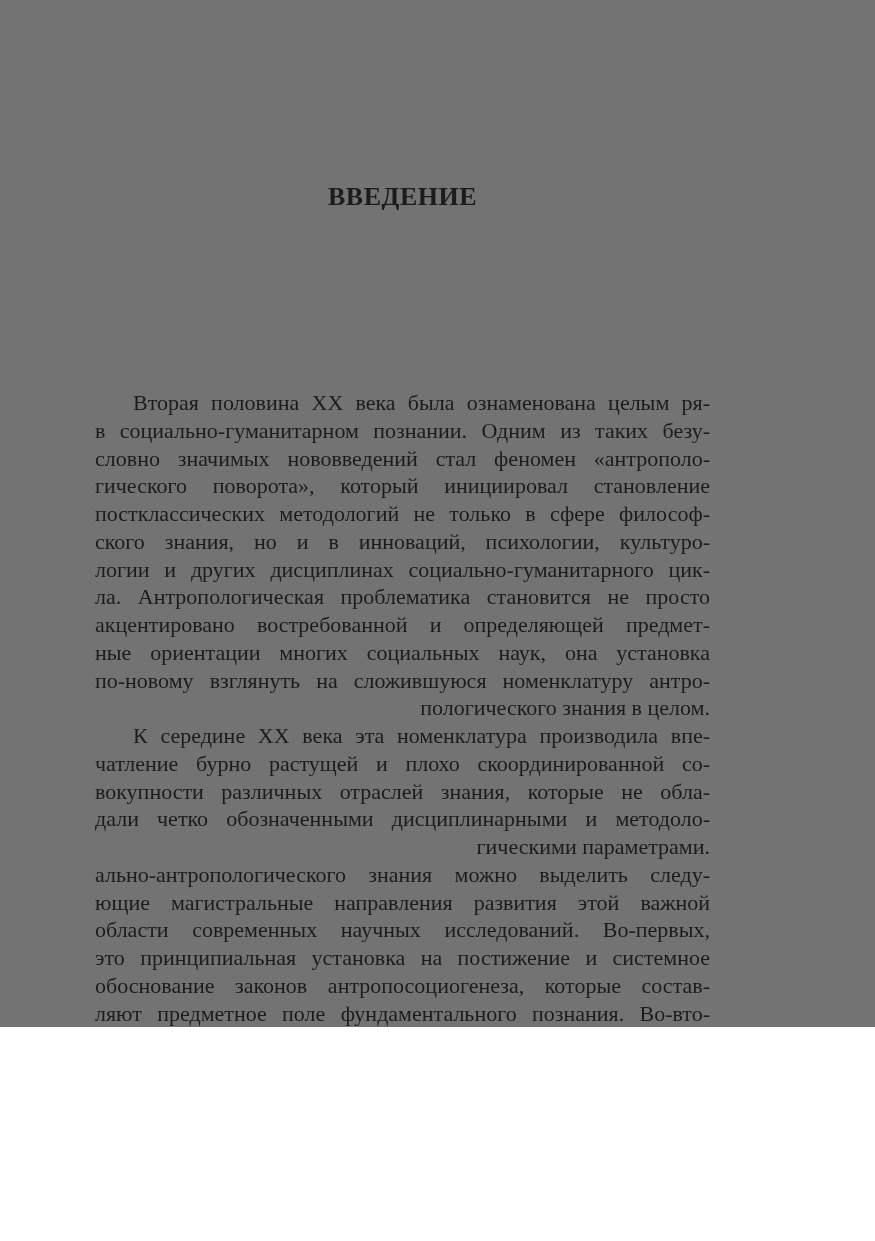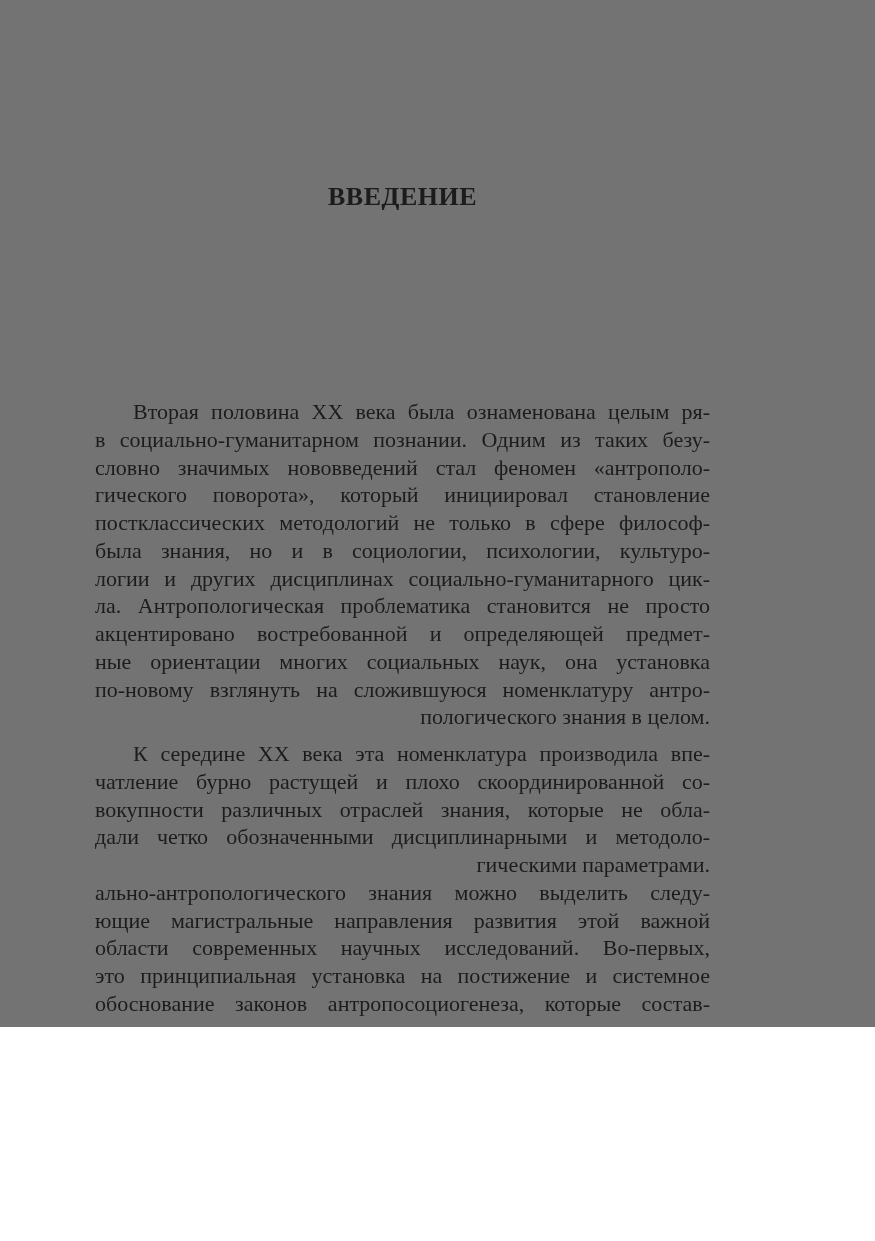--- a/index.html
+++ b/index.html
@@ -35,21 +35,21 @@
   .line {
     height: 27.75px;
     line-height: 27.75px;
     overflow: hidden;
   }
   .line.justify {
     text-align: justify;
     text-align-last: justify;
   }
   .line.plain { text-align: right; }
-  .line.indent { text-indent: 38px; margin-top: 9px; }
+  .line.indent { text-indent: 38px; }
   .pagenum {
     position: absolute;
     top: 1100px;
     left: 95px;
     width: 598px;
     text-align: right;
     font-size: 22px;
     line-height: 27.75px;
     font-style: italic;
   }
@@ -60,38 +60,39 @@
 <div class="page">
   <h1 class="title">ВВЕДЕНИЕ</h1>
 
   <div class="body-block">
       <div class="paragraph">
         <div class="line justify indent">Вторая половина ХХ века была ознаменована целым ря-</div>
         <div class="line justify">в социально-гуманитарном познании. Одним из таких безу-</div>
         <div class="line justify">словно значимых нововведений стал феномен «антрополо-</div>
         <div class="line justify">гического поворота», который инициировал становление</div>
         <div class="line justify">постклассических методологий не только в сфере философ-</div>
-        <div class="line justify">была знания, но и в социологии, психологии, культуро-</div>
+        <div class="line justify">ского знания, но и в инноваций, психологии, культуро-</div>
         <div class="line justify">логии и других дисциплинах социально-гуманитарного цик-</div>
         <div class="line justify">ла. Антропологическая проблематика становится не просто</div>
         <div class="line justify">акцентировано востребованной и определяющей предмет-</div>
         <div class="line justify">ные ориентации многих социальных наук, она установка</div>
         <div class="line justify">по-новому взглянуть на сложившуюся номенклатуру антро-</div>
         <div class="line plain">пологического знания в целом.</div>
       </div>
       <div class="paragraph">
         <div class="line justify indent">К середине ХХ века эта номенклатура производила впе-</div>
         <div class="line justify">чатление бурно растущей и плохо скоординированной со-</div>
         <div class="line justify">вокупности различных отраслей знания, которые не обла-</div>
         <div class="line justify">дали четко обозначенными дисциплинарными и методоло-</div>
         <div class="line plain">гическими параметрами.</div>
       </div>
       <div class="paragraph">
         <div class="line justify">ально-антропологического знания можно выделить следу-</div>
         <div class="line justify">ющие магистральные направления развития этой важной</div>
         <div class="line justify">области современных научных исследований. Во-первых,</div>
         <div class="line justify">это принципиальная установка на постижение и системное</div>
         <div class="line justify">обоснование законов антропосоциогенеза, которые состав-</div>
+        <div class="line justify">ляют предметное поле фундаментального познания. Во-вто-</div>
       </div>
     </div>
 
   <div class="pagenum">7</div>
 </div>
 
 </body></html>

